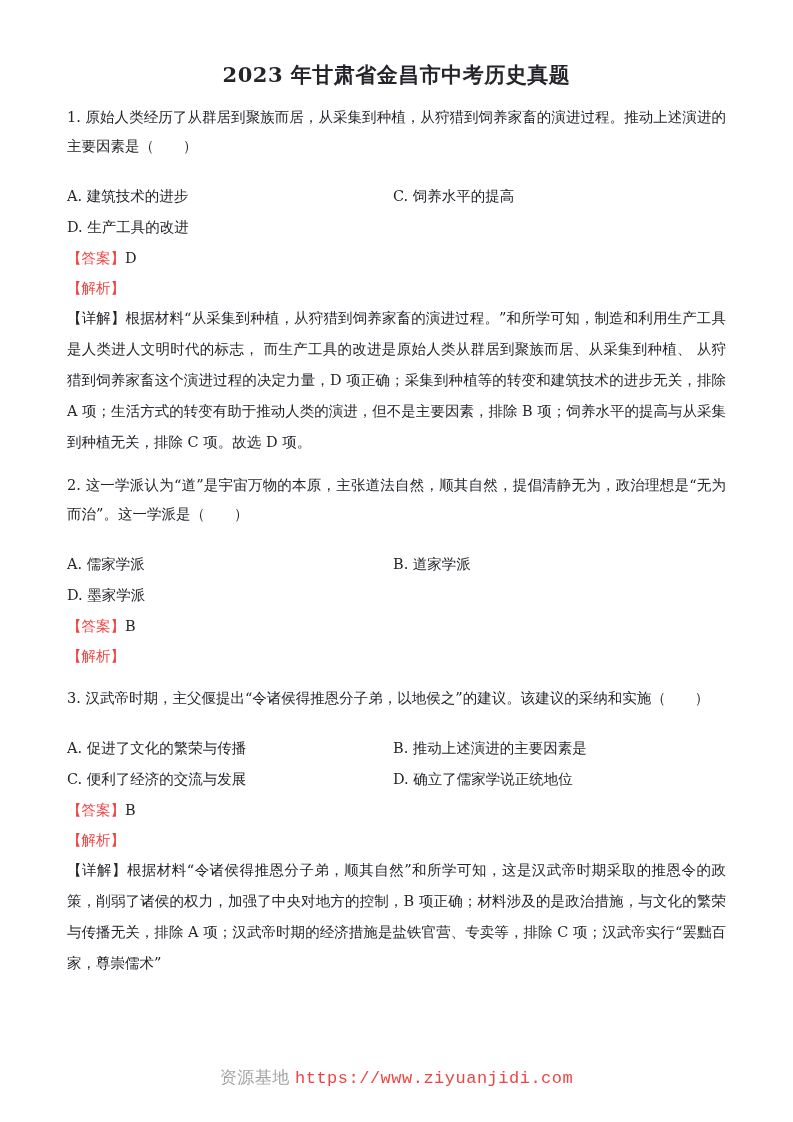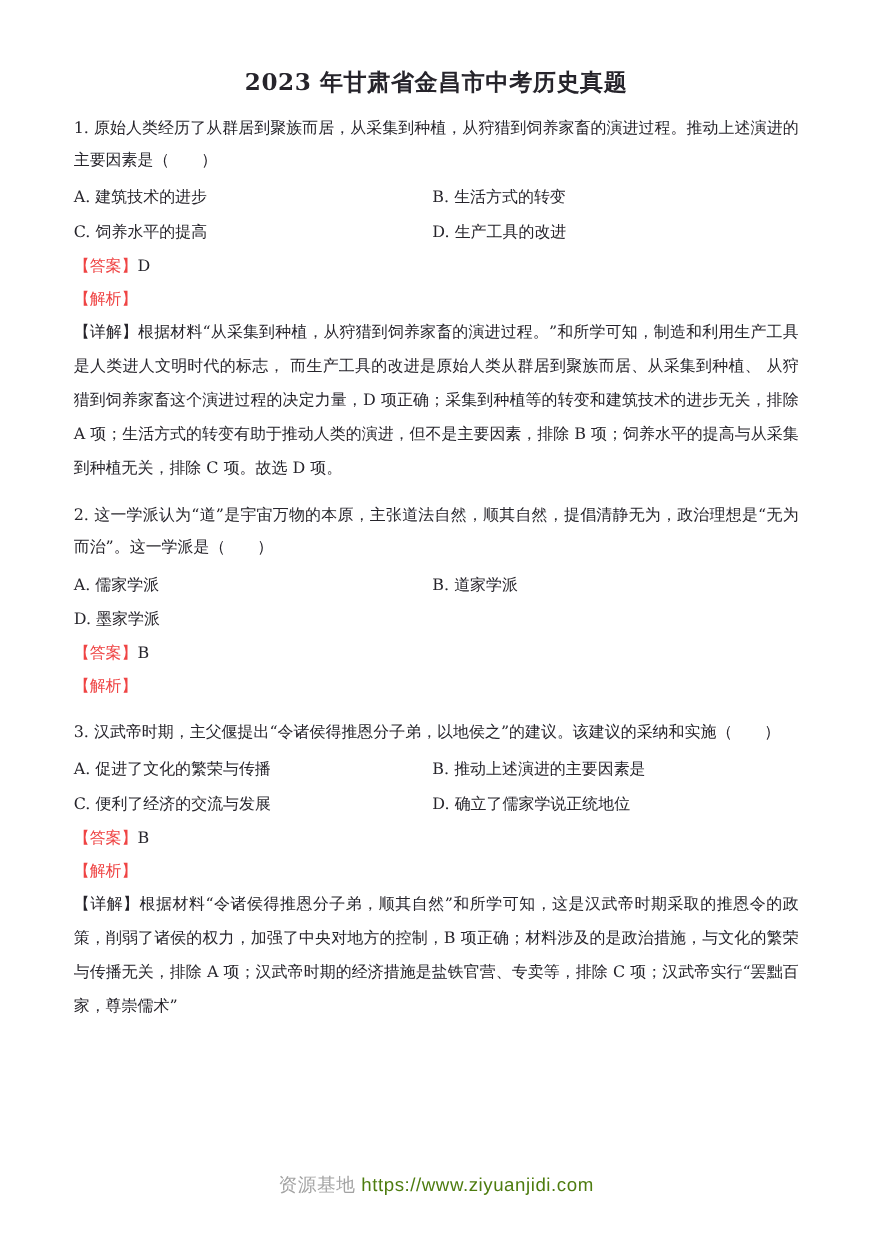--- a/index.html
+++ b/index.html
@@ -31,21 +31,21 @@
   .question { margin-top: 0; }
   .stem {
     margin-top: 13px;
     font-size: 14.5px;
     line-height: 29px;
     text-align: justify;
   }
   .options {
     display: grid;
     grid-template-columns: 326px 1fr;
-    margin-top: 4px;
+    margin-top: 20px;
     font-size: 14.5px;
     line-height: 31px;
   }
   .answer-line, .analysis-line {
     font-size: 14.5px;
     line-height: 30px;
   }
   .label-blue { color: #ef4444; }
   .detail {
     font-size: 14.5px;
@@ -56,36 +56,35 @@
     position: absolute;
     top: 1066px;
     left: 0;
     width: 793px;
     text-align: center;
     font-family: "Liberation Sans", "DejaVu Sans", sans-serif;
     font-size: 17px;
     color: #a3a3a3;
     letter-spacing: 0.5px;
   }
-  .footer a { color: #4d7c0f; text-decoration: none; }
+  .footer a { color: #ef4444; text-decoration: none; font-family: Liberation Mono, monospace; }
 </style>
 </head>
 <body>
 
 <div class="page">
   <div class="content">
 
     <h1 class="title">2023 年甘肃省金昌市中考历史真题</h1>
 
 
     <section class="question">
       <p class="stem">1. 原始人类经历了从群居到聚族而居，从采集到种植，从狩猎到饲养家畜的演进过程。推动上述演进的主要因素是（　　）</p>
       <div class="options">
         <span>A. 建筑技术的进步</span>
-        <span>B. 生活方式的转变</span>
         <span>C. 饲养水平的提高</span>
         <span>D. 生产工具的改进</span>
       </div>
       <p class="answer-line"><span class="label-blue">【答案】</span><span>D</span></p>
       <p class="analysis-line"><span class="label-blue">【解析】</span></p>
       <p class="detail">【详解】根据材料“从采集到种植，从狩猎到饲养家畜的演进过程。”和所学可知，制造和利用生产工具是人类进人文明时代的标志， 而生产工具的改进是原始人类从群居到聚族而居、从采集到种植、 从狩猎到饲养家畜这个演进过程的决定力量，D 项正确；采集到种植等的转变和建筑技术的进步无关，排除 A 项；生活方式的转变有助于推动人类的演进，但不是主要因素，排除 B 项；饲养水平的提高与从采集到种植无关，排除 C 项。故选 D 项。</p>
     </section>
 
     <section class="question">
       <p class="stem">2. 这一学派认为“道”是宇宙万物的本原，主张道法自然，顺其自然，提倡清静无为，政治理想是“无为而治”。这一学派是（　　）</p>

